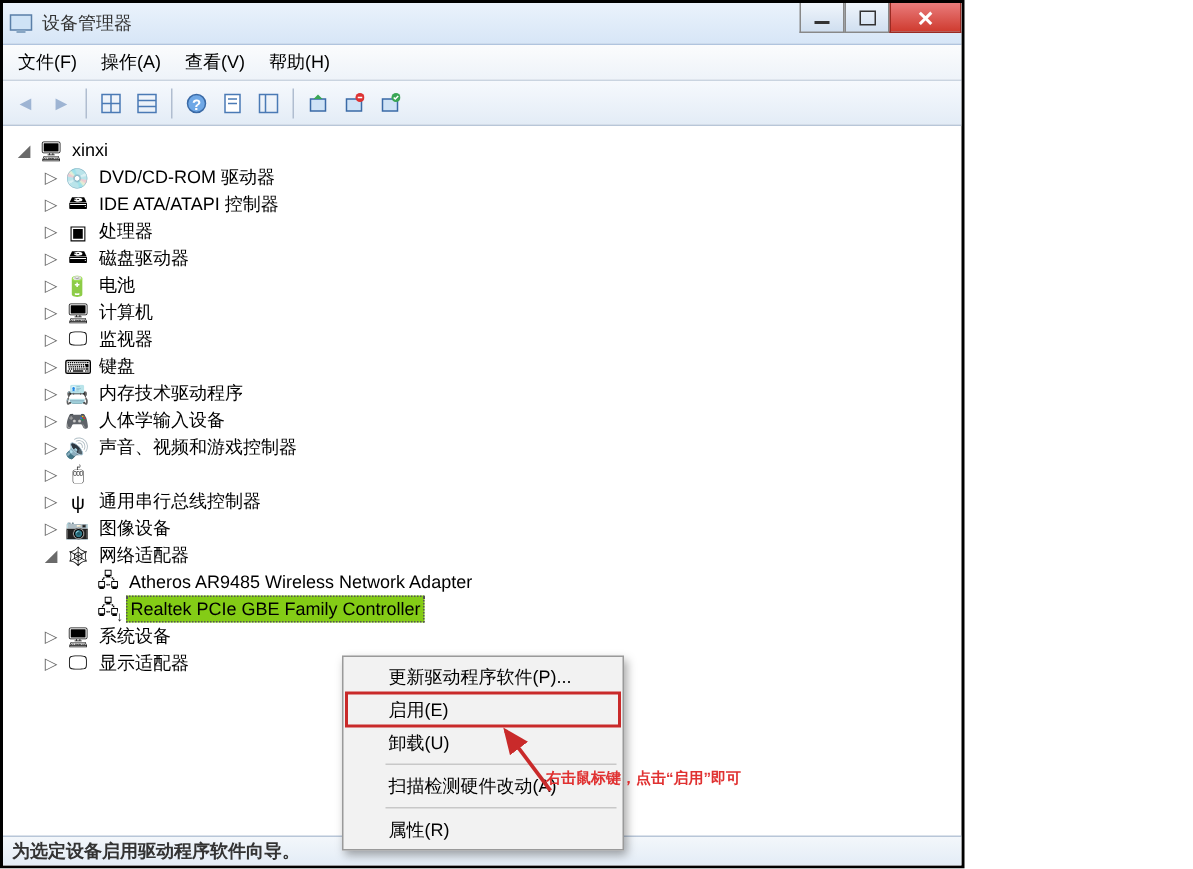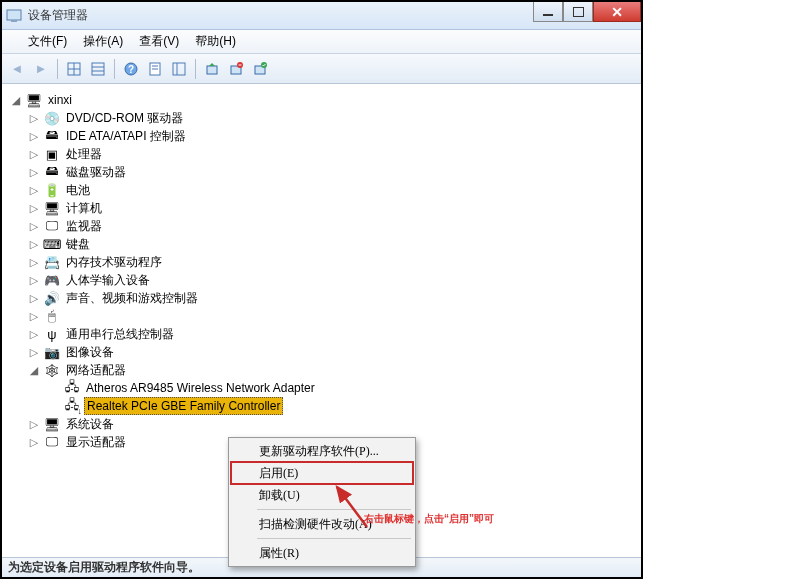--- a/index.html
+++ b/index.html
@@ -8,42 +8,42 @@
   
   .titlebar { height: 28px; background: linear-gradient(to bottom, #eaf2fb, #d7e6f7); display: flex; align-items: center; padding: 0 4px; border-bottom: 1px solid #b0c4de; position: relative; }
   .titlebar .icon { width: 16px; height: 16px; margin-right: 6px; }
   .titlebar .title { color: #333; }
   .win-controls { position: absolute; right: 0; top: 0; display: flex; height: 20px; }
   .win-btn { width: 30px; height: 20px; border: 1px solid #888; border-top: none; display: flex; align-items: center; justify-content: center; font-size: 10px; background: linear-gradient(to bottom, #f0f5fb, #d0dff0); cursor: pointer; }
   .win-btn.min::after { content:""; width: 10px; height: 2px; background:#333; margin-top:6px; }
   .win-btn.max::after { content:""; width: 9px; height: 8px; border:1px solid #333; }
   .win-btn.close { background: linear-gradient(to bottom, #e97c7c, #cf3b2f); color: #fff; width: 48px; font-weight:bold; font-size:14px; border-color:#9a2a22; }
   
-  .menubar { height: 24px; background: linear-gradient(to bottom, #fbfcfd, #eef3f9); display: flex; align-items: center; padding: 0 18px; border-bottom: 1px solid #cad4e0; }
+  .menubar { height: 24px; background: linear-gradient(to bottom, #fbfcfd, #eef3f9); display: flex; align-items: center; padding: 0 2px; border-bottom: 1px solid #cad4e0; }
   .menubar .menu { padding: 3px 8px; cursor: pointer; }
   
   .toolbar { height: 30px; background: linear-gradient(to bottom, #f6f9fd, #e3ecf6); display: flex; align-items: center; padding: 0 4px; border-bottom: 1px solid #b8c6d8; gap:2px; }
   .tb-btn { width: 22px; height: 22px; display: flex; align-items: center; justify-content: center; border: 1px solid transparent; border-radius:2px; cursor: pointer; font-size:13px; color:#2b5a9b; }
   .tb-sep { width:1px; height:20px; background:#b0bdd0; margin: 0 3px; }
   .tb-btn.disabled { opacity: .4; cursor: default; }
   
   .tree { position: absolute; top: 85px; left: 2px; right: 2px; bottom: 20px; overflow: auto; background: #fff; padding: 4px 0; }
   .node { display: flex; align-items: center; height: 18px; cursor: pointer; white-space: nowrap; }
   .node .exp { width: 12px; text-align: center; color: #6a6a6a; font-size: 11px; display:inline-flex; align-items:center; justify-content:center; }
   .node .ic { width: 16px; height: 16px; margin: 0 4px; display:inline-flex; align-items:center; justify-content:center; font-size:13px; }
   .node .lbl { padding: 1px 2px; }
-  .node.selected .lbl { border: 1px dotted #555; background:#eab308;text-align:center; }
+  .node.selected .lbl { border: 1px dotted #555; background:#84cc16;text-align:center; }
   .lvl0 { padding-left: 6px; }
   .lvl1 { padding-left: 24px; }
   .lvl2 { padding-left: 44px; }
   .disabled-node .ic { position:relative; }
   .disabled-node .ic::after { content:"↓"; position:absolute; font-size:9px; color:#222; bottom:-2px; right:-2px; background:#fff; border-radius:50%; }
   
   .context-menu { position: absolute; left: 226px; top: 435px; width: 188px; background: #f2f2f2; border: 1px solid #9a9a9a; box-shadow: 2px 3px 6px rgba(0,0,0,.35); z-index: 10; padding:2px; }
-  .cm-item { height: 22px; display: flex; align-items: center; padding: 0 24px 0 28px; cursor: pointer; position:relative;font-family:Liberation Serif, serif; }
+  .cm-item { height: 22px; display: flex; align-items: center; padding: 0 24px 0 28px; cursor: pointer; position:relative; }
   .cm-sep { height: 1px; background: #c8c8c8; margin: 3px 2px 3px 26px; }
   .cm-item.boxed { outline: 2px solid #c92a2a; outline-offset: -1px; }
   
   .annotation { position: absolute; left: 362px; top: 510px; color: #e03131; font-weight: bold; font-size: 10px; z-index: 11; }
   .arrow { position:absolute; left:330px; top:480px; z-index:12; pointer-events:none; }
   
   .statusbar { position: absolute; bottom: 0; left: 0; right: 0; height: 20px; background: linear-gradient(to bottom, #f3f7fb, #e3ecf6); border-top: 1px solid #b8c6d8; display: flex; align-items: center; padding: 0 6px; color:#333;font-weight:bold; }
 </style>
 </head>
 <body>

